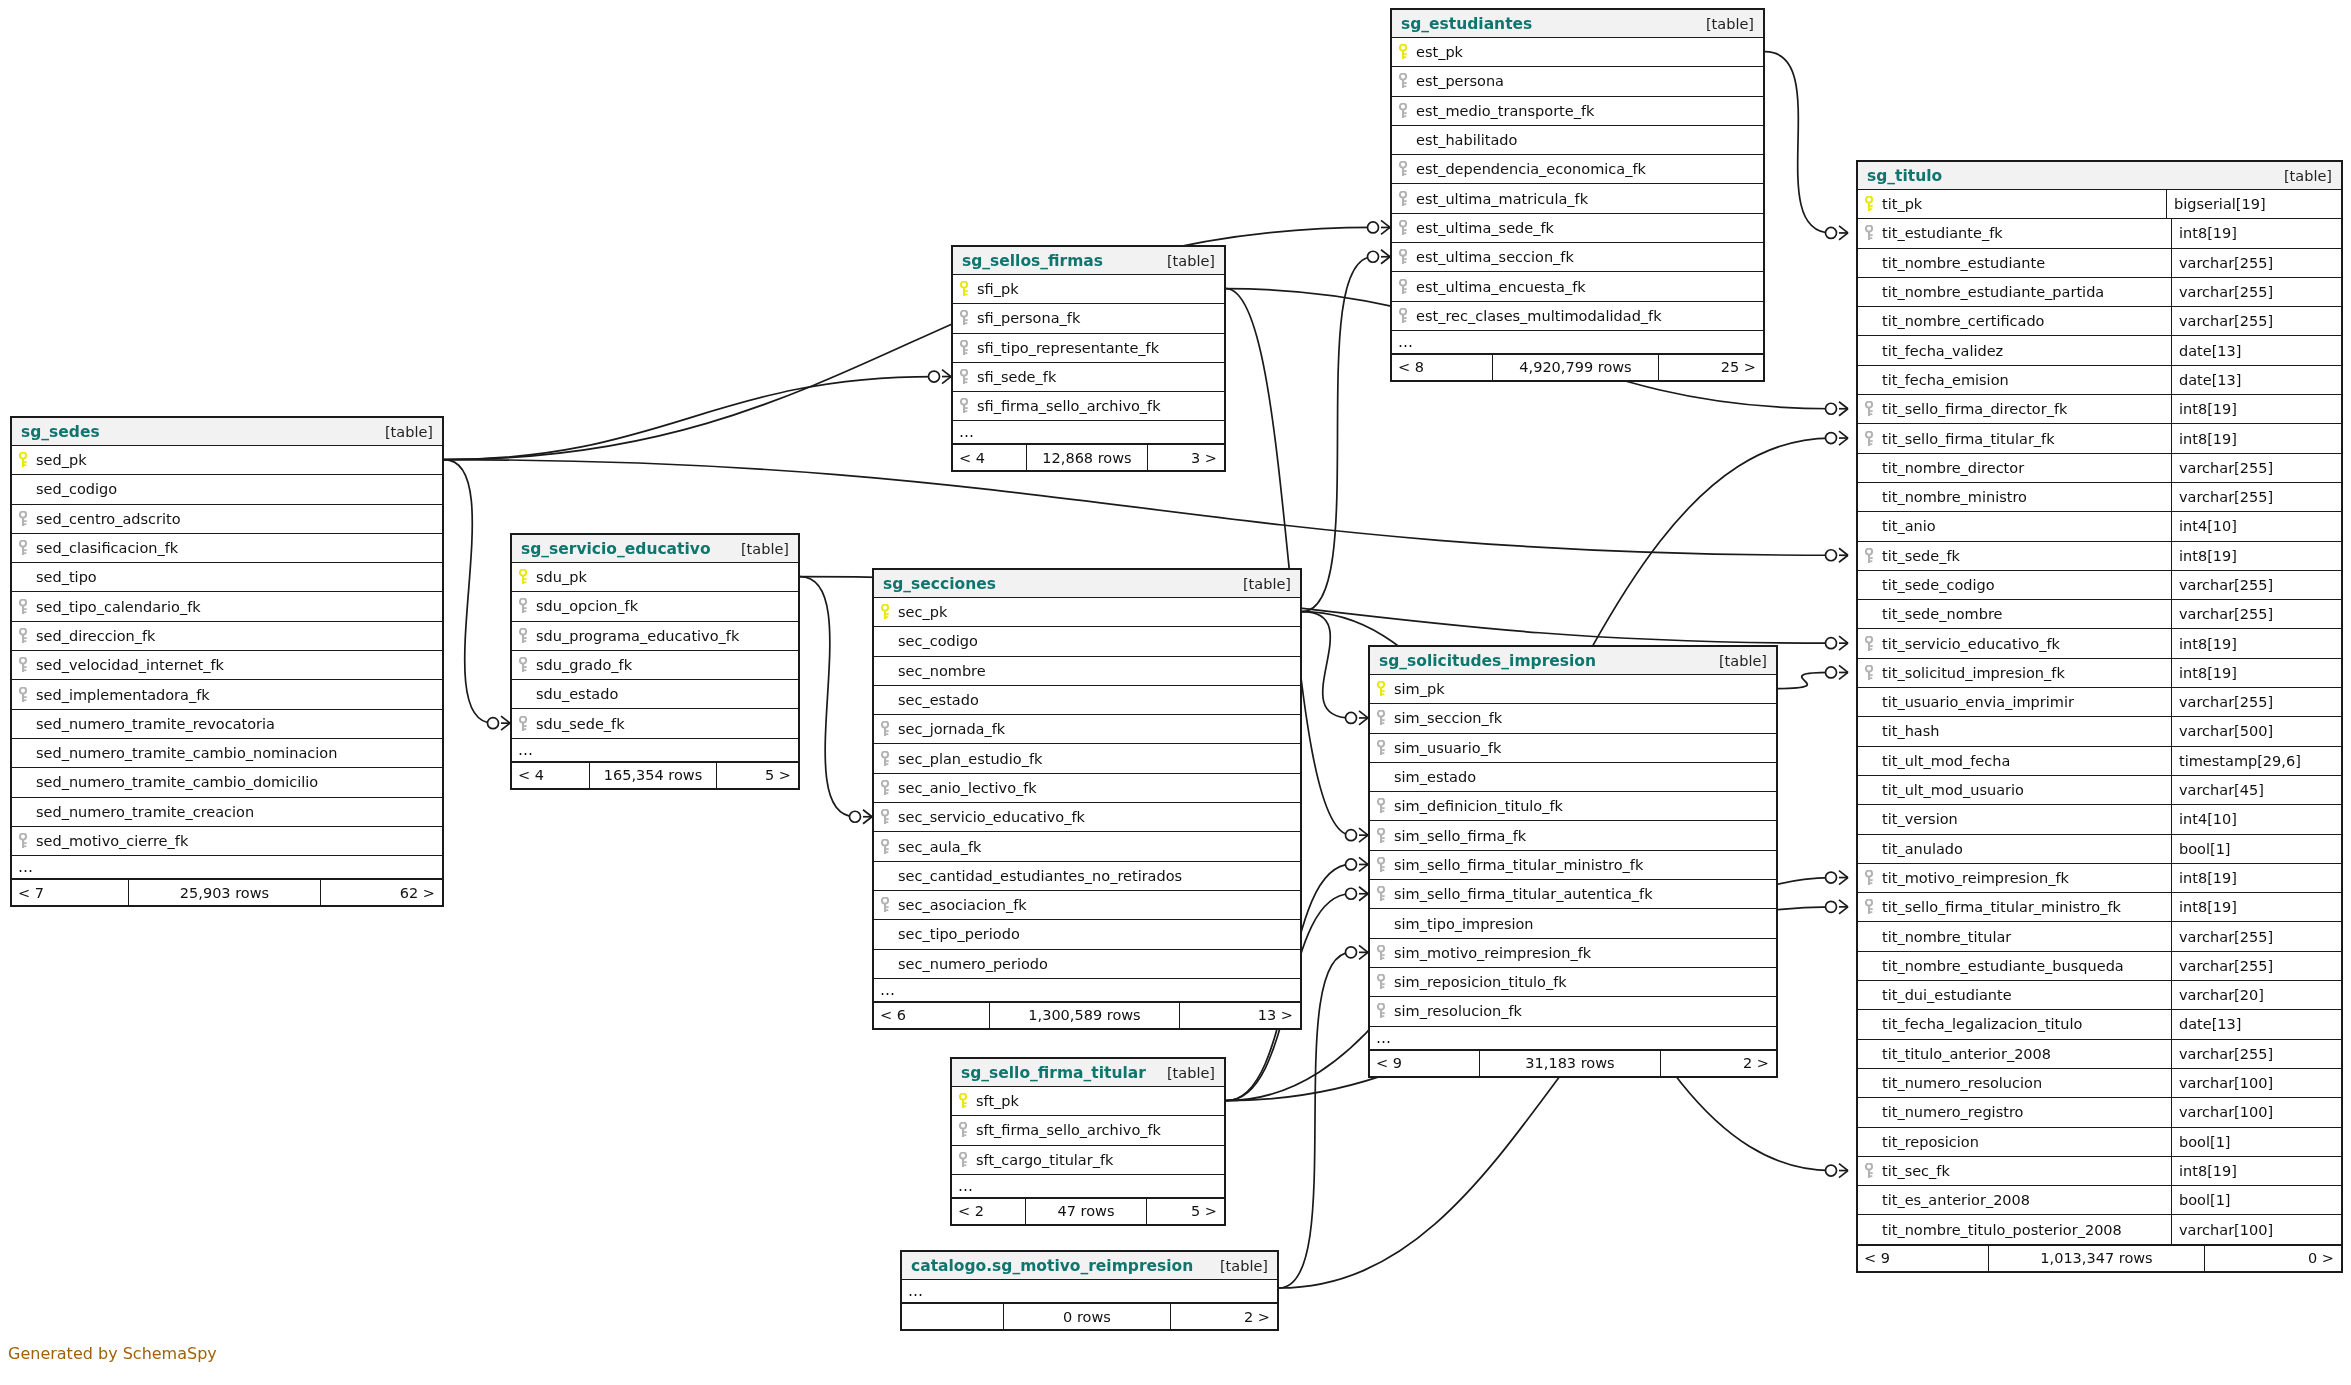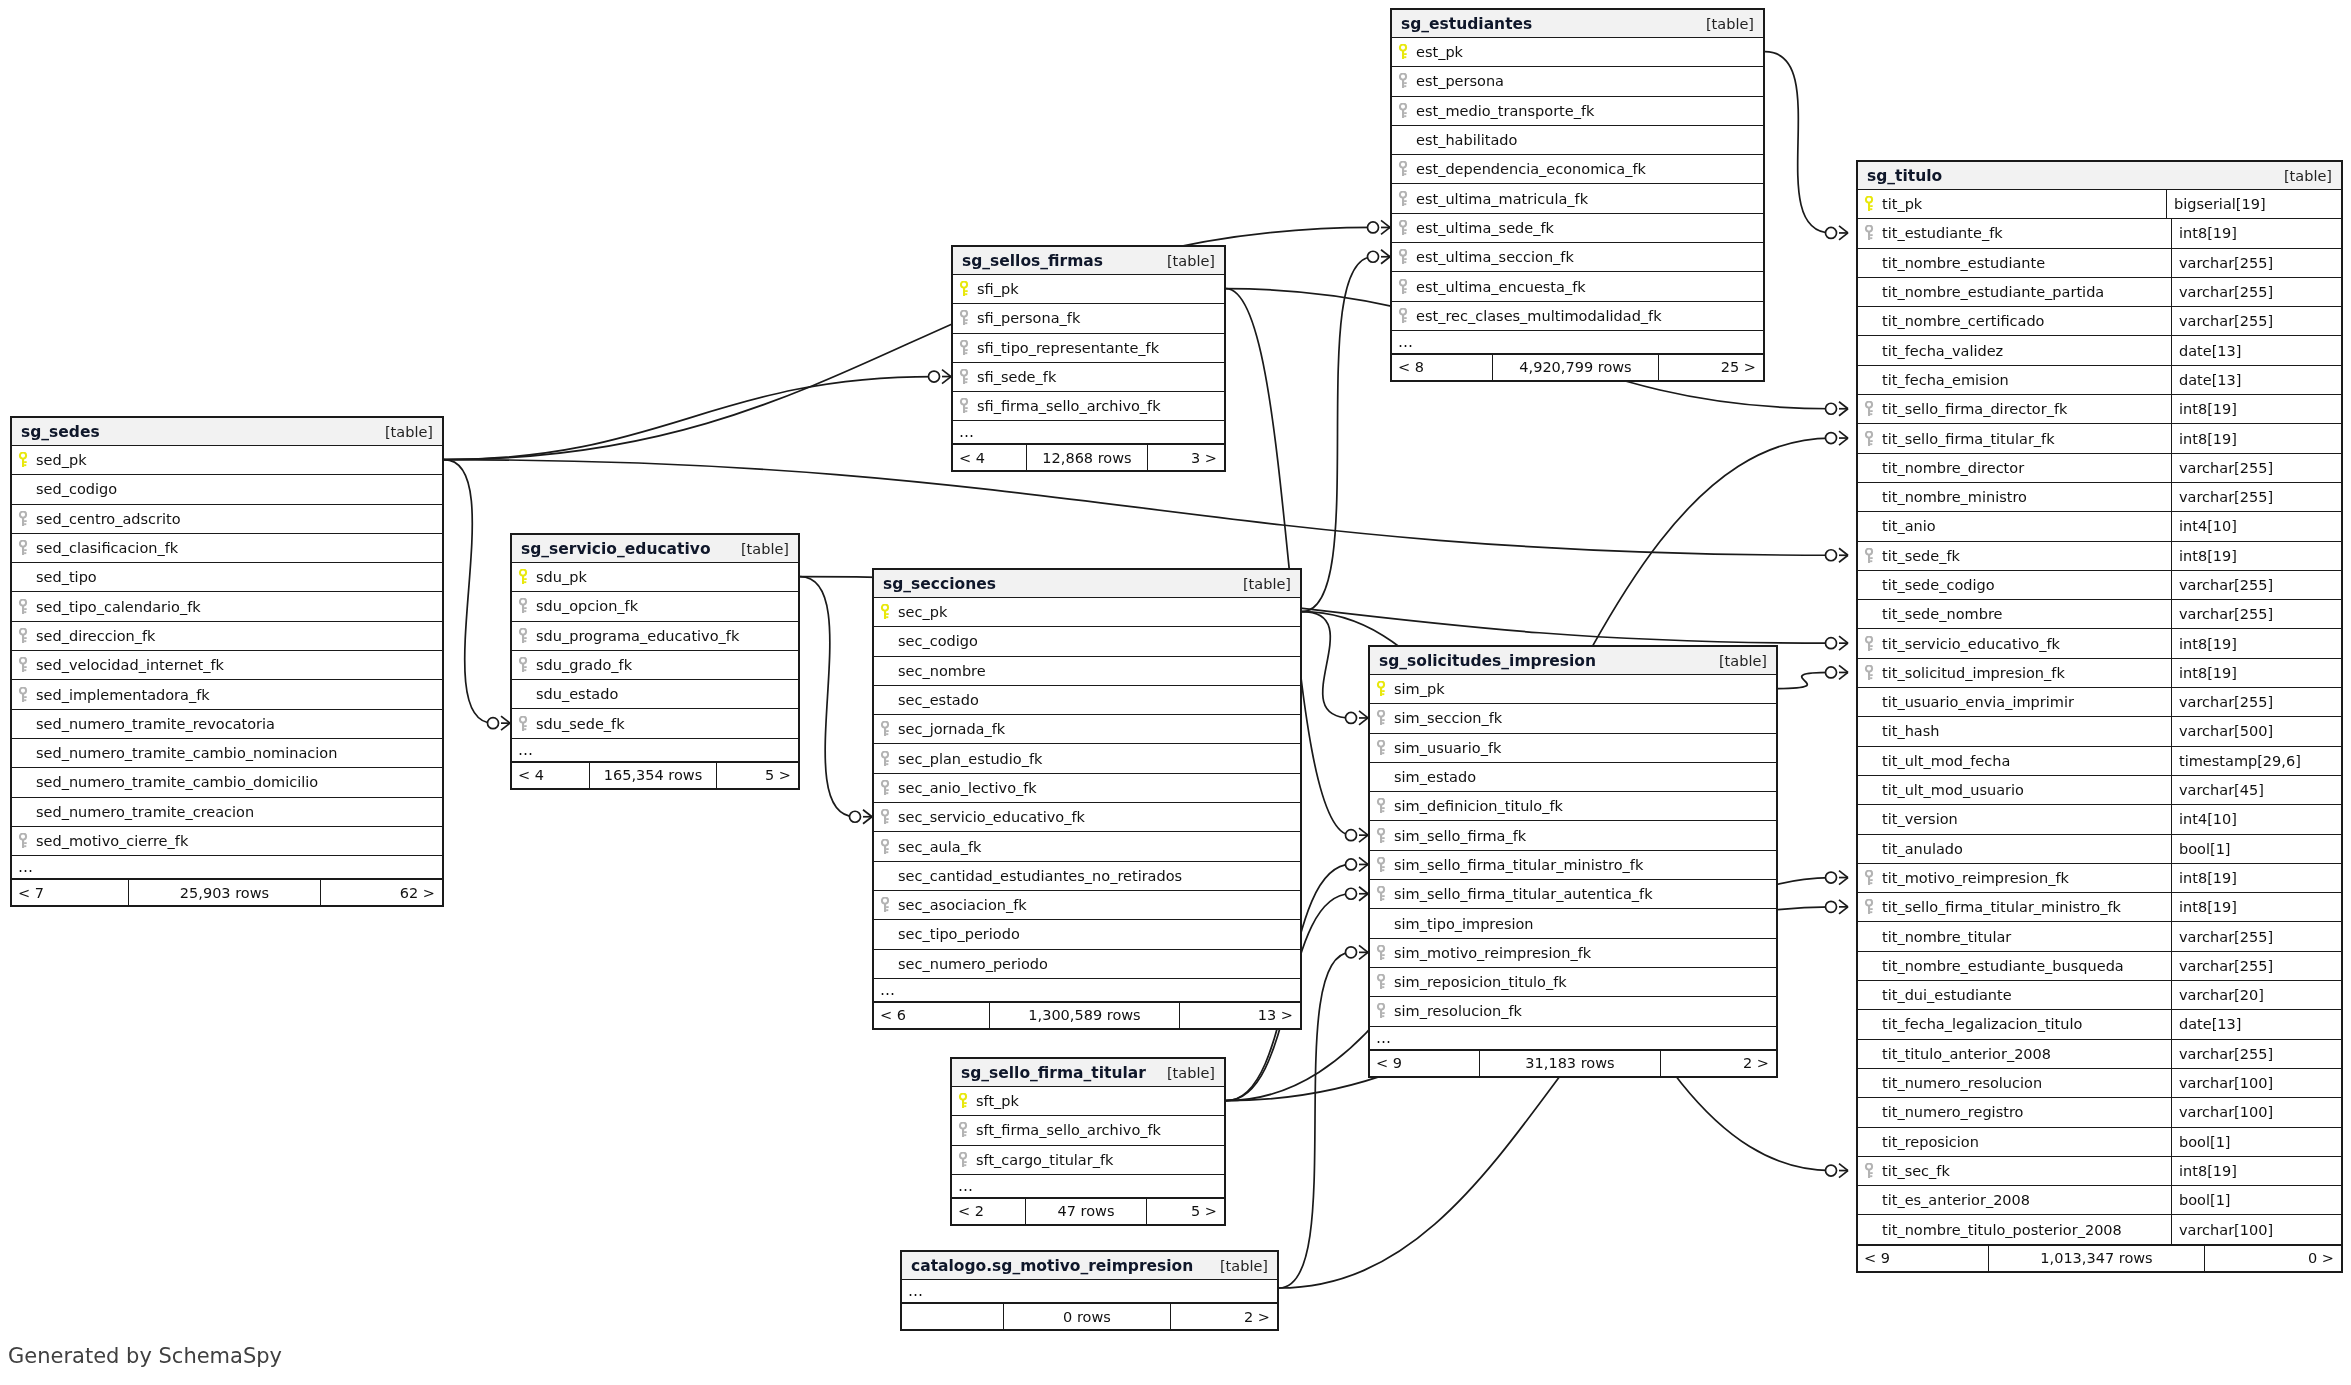--- a/index.html
+++ b/index.html
@@ -6,21 +6,21 @@
   body{width:2351px;height:1385px;position:relative;overflow:hidden;
        font-family:"DejaVu Sans","Liberation Sans",sans-serif;}
   #canvas{position:absolute;left:0;top:0;width:2351px;height:1385px;}
   #edges{position:absolute;left:0;top:0;width:2351px;height:1385px;pointer-events:none;}
 
   .tbl{position:absolute;background:#ffffff;border:2.5px solid #1a1a1a;
        box-sizing:border-box;}
   .tbl .hdr{display:flex;align-items:center;justify-content:space-between;
        background:#f2f2f2;border-bottom:1.5px solid #1a1a1a;
        padding:0 9px;height:28px;box-sizing:border-box;}
-  .tbl .hdr .tname{font-weight:bold;font-size:15.5px;color:#0f172a;letter-spacing:0px;}
+  .tbl .hdr .tname{font-weight:bold;font-size:15.5px;color:#0f766e;letter-spacing:0px;}
   .tbl .hdr .ttype{font-size:14.5px;color:#222;}
 
   .row{display:flex;align-items:center;height:29.3px;box-sizing:border-box;
        border-bottom:1.2px solid #1a1a1a;padding:0;}
   .row:last-child{border-bottom:none;}
   .row .kcell{width:22px;flex:0 0 22px;display:flex;align-items:center;
        justify-content:center;}
   .row .cname{font-size:14.5px;color:#111;white-space:nowrap;padding-left:2px;}
   .row .ctype{font-size:14.5px;color:#111;white-space:nowrap;
        border-left:1.2px solid #1a1a1a;padding-left:7px;margin-left:auto;
@@ -32,21 +32,21 @@
   .foot{display:flex;height:26px;border-top:1.6px solid #1a1a1a;box-sizing:border-box;
         font-size:14.5px;color:#111;}
   .foot>div{display:flex;align-items:center;box-sizing:border-box;}
   .foot .fl{justify-content:flex-start;padding-left:6px;}
   .foot .fc{justify-content:center;border-left:1.2px solid #1a1a1a;
             border-right:1.2px solid #1a1a1a;}
   .foot .fr{justify-content:flex-end;padding-right:7px;}
 
   svg.key{display:block;}
 
-  #footer-note{position:absolute;left:8px;top:1344px;font-size:21px;color:#404040;}
+  #footer-note{position:absolute;left:8px;top:1344px;font-size:16px;color:#a16207;}
 
   
 </style>
 </head>
 <body>
 
 <div id="canvas">
   <svg id="edges" viewBox="0 0 2351 1385" xmlns="http://www.w3.org/2000/svg">
       <path d="M 444 459.65 C 862.05 459.65, 954.95 227.45000000000002, 1373 227.45000000000002" fill="none" stroke="#1a1a1a" stroke-width="1.7"></path>
       <circle cx="1373" cy="227.45000000000002" r="5.5" fill="#fff" stroke="#1a1a1a" stroke-width="1.7"></circle>

